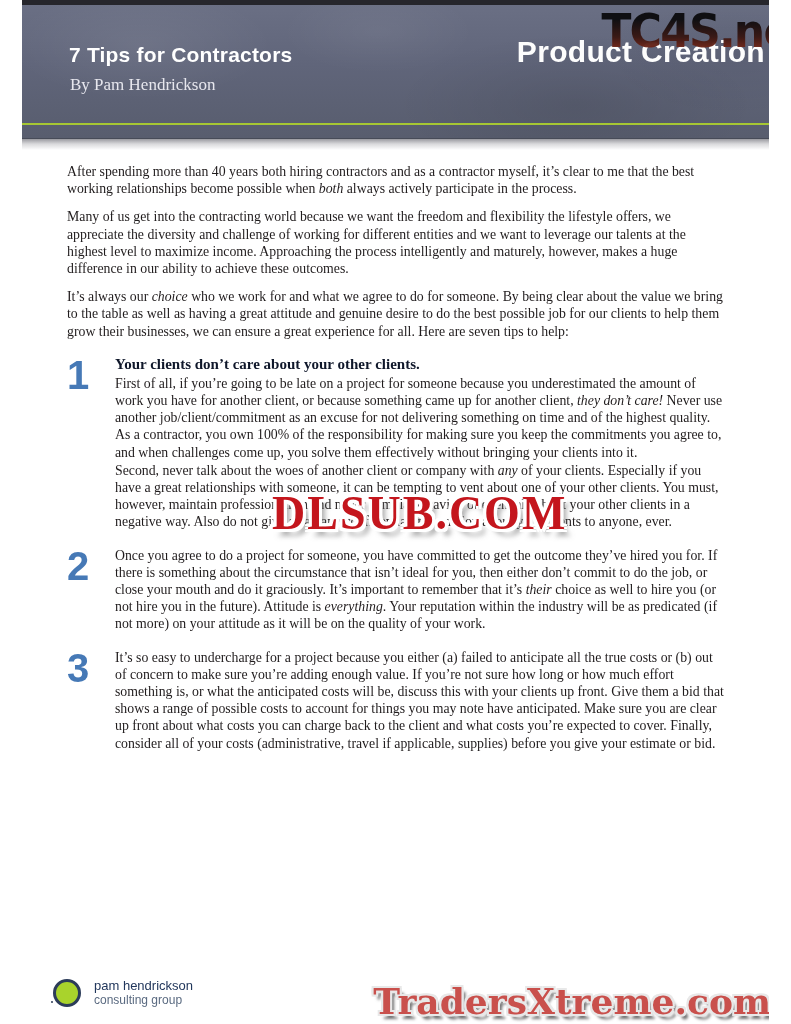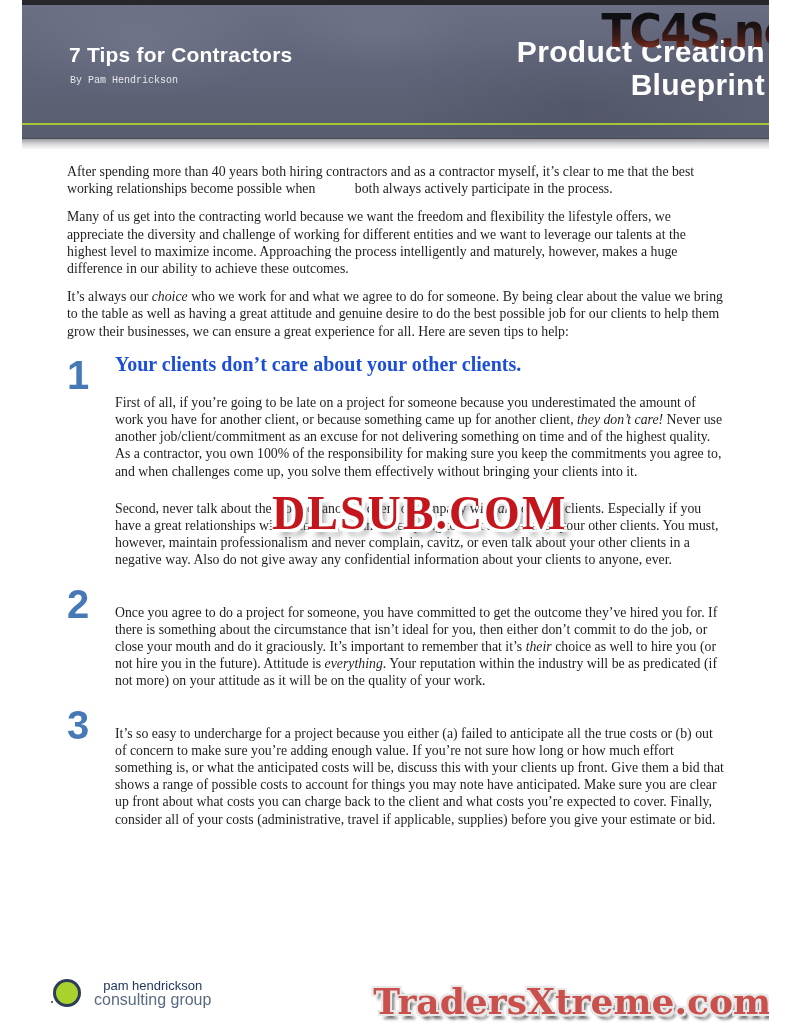--- a/index.html
+++ b/index.html
@@ -17,21 +17,21 @@
       radial-gradient(200px 100px at 90% 35%, rgba(0,0,0,.06), transparent 65%),
       linear-gradient(180deg,#6a6f84 0%, #60657a 45%, #585d6e 100%);
   }
   .header-lime-line { position:absolute; left:0; bottom:13px; width:100%; height:2px; background:#a6c733; }
   .header-shadow { width:791px; height:12px; border-top:1px solid #474b58;
     background:linear-gradient(180deg,#9a9aa0 0%, #d9d9db 45%, #ffffff 100%); }
 
   .header-title { position:absolute; left:47px; top:38px; color:#ffffff;
     font-family:"Liberation Sans", sans-serif; font-size:21px; font-weight:bold; letter-spacing:.2px; }
   .header-byline { position:absolute; left:48px; top:70px; color:#e7e7ee;
-    font-family:Liberation Mono, monospace; font-size:10px; }
+    font-family:Liberation Serif, serif; font-size:17px; }
 
   .header-brand { position:absolute; right:48px; top:30px; text-align:right; color:#fdfdfd;
     font-family:"Liberation Sans", sans-serif; font-size:30px; font-weight:bold; line-height:33px; letter-spacing:.3px; }
 
   .tc4s {
     position:absolute; top:-2px; right:2px; z-index:6;
     font-family:"DejaVu Sans", sans-serif; font-weight:800; font-size:47px; letter-spacing:-2px;
     transform:scaleX(.94); transform-origin:right top;
     background:linear-gradient(180deg,#0c0c0e 30%, #3a1712 62%, #7c2a1b 85%, #8f3423 100%);
     -webkit-background-clip:text; background-clip:text; color:transparent;
@@ -42,22 +42,22 @@
   .content { padding:13px 45px 0 45px; color:#201c1d; }
   .content p { font-size:13.8px; line-height:17.2px; }
   p.intro { margin:0 0 11px 0; }
   p.intro-last { margin-bottom:6px; }
 
   .tip { display:flex; margin-top:15px; }
   .tip-number { width:48px; flex:0 0 48px;
     font-family:"Liberation Sans", sans-serif; font-weight:bold; font-size:40px; line-height:.85;
     color:#4679b6; padding-top:3px; }
   .tip-body { flex:1; }
-  .tip-heading { font-family:"Liberation Serif", serif; font-weight:bold; font-size:20px; line-height:19px; color:#1d4ed8; }
-  .tip-body p { margin-top:20px; }
+  .tip-heading { font-family:"Liberation Serif", serif; font-weight:bold; font-size:15px; line-height:19px; color:#0f172a; }
+  .tip-body p { margin-top:1px; }
 
   
   .dlsub {
     position:absolute; left:250px; top:486px; z-index:5;
     font-family:"Liberation Serif", serif; font-weight:bold; font-size:46px; letter-spacing:2px;
     color:#c4161d; transform:scaleY(1.06);
     text-shadow:
       -3px -3px 0 #ffffff, 3px -3px 0 #ffffff, -3px 3px 0 #ffffff, 3px 3px 0 #ffffff,
       -3px 0 0 #ffffff, 3px 0 0 #ffffff, 0 -3px 0 #ffffff, 0 3px 0 #ffffff,
       6px 7px 5px rgba(110,110,110,.55);
@@ -68,50 +68,49 @@
     color:#c9504c;
     text-shadow:
       -2px -2px 0 #e8e8e8, 2px -2px 0 #e8e8e8, -2px 2px 0 #e8e8e8, 2px 2px 0 #e8e8e8,
       -2px 0 0 #e8e8e8, 2px 0 0 #e8e8e8, 0 -2px 0 #e8e8e8, 0 2px 0 #e8e8e8,
       4px 5px 3px rgba(80,80,80,.8);
   }
   .copyright-symbol { position:absolute; left:477px; bottom:18px; z-index:1;
     font-family:"Liberation Sans", sans-serif; font-size:13px; color:#8a8a8a; }
 
   
-  .footer-logo { position:absolute; left:28px; bottom:14px; display:flex; align-items:center;text-align:center; }
+  .footer-logo { position:absolute; left:28px; bottom:14px; display:flex; align-items:center; }
   .logo-splat { position:relative; width:34px; height:34px; margin-right:10px; }
   .logo-circle { position:absolute; left:3px; top:3px; width:28px; height:28px; border-radius:50%;
     background:#a9d32c; border:3px solid #2c3c59;
     box-shadow: 18px -6px 0 -14px #2c3c59, -15px 9px 0 -13px #2c3c59,
                 11px 16px 0 -14px #2c3c59, -13px -11px 0 -14px #2c3c59,
                 16px 8px 0 -14px #2c3c59; }
   .logo-text { font-family:"Liberation Sans", sans-serif; line-height:14px; }
   .logo-line1 { font-size:13px; color:#22375c; }
-  .logo-line2 { font-size:16px; color:#5a6a80; }
+  .logo-line2 { font-size:12px; color:#5a6a80; }
 </style>
 </head>
 <body>
 
 <div class="page">
 
   <div class="header">
     <div class="header-title">7 Tips for Contractors</div>
     <div class="header-byline">By Pam Hendrickson</div>
     <div class="header-brand">
       <div>Product Creation</div>
-      <div>Blueprint</div>
     </div>
     <div class="tc4s">TC4S.net</div>
     <div class="header-lime-line"></div>
   </div>
   <div class="header-shadow"></div>
 
   <div class="content">
-    <p class="intro"><span>After spending more than 40 years both hiring contractors and as a contractor myself, it’s clear to me that the best working relationships become possible when </span><span style=" margin-left: 36px;">both</span><span> always actively participate in the process.</span></p>
+    <p class="intro"><span>After spending more than 40 years both hiring contractors and as a contractor myself, it’s clear to me that the best working relationships become possible when </span><span style="font-style: italic;">both</span><span> always actively participate in the process.</span></p>
     <p class="intro"><span>Many of us get into the contracting world because we want the freedom and flexibility the lifestyle offers, we appreciate the diversity and challenge of working for different entities and we want to leverage our talents at the highest level to maximize income. Approaching the process intelligently and maturely, however, makes a huge difference in our ability to achieve these outcomes.</span></p>
     <p class="intro intro-last"><span>It’s always our </span><span style="font-style: italic;">choice</span><span> who we work for and what we agree to do for someone.  By being clear about the value we bring to the table as well as having a great attitude and genuine desire to do the best possible job for our clients to help them grow their businesses, we can ensure a great experience for all.  Here are seven tips to help:</span></p>
 
     <div class="tip">
       <div class="tip-number">1</div>
       <div class="tip-body">
         <div class="tip-heading"><span>Your clients don’t care about your other clients.</span></div>
         <p><span>First of all, if you’re going to be late on a project for someone because you underestimated the amount of work you have for another client, or because something came up for another client, </span><span style="font-style: italic;">they don’t care!</span><span>  Never use another job/client/commitment as an excuse for not delivering something on time and of the highest quality.  As a contractor, you own 100% of the responsibility for making sure you keep the commitments you agree to, and when challenges come up, you solve them effectively without bringing your clients into it.</span></p>
         <p><span>Second, never talk about the woes of another client or company with </span><span style="font-style: italic;">any</span><span> of your clients.  Especially if you have a great relationships with someone, it can be tempting to vent about one of your other clients.  You must, however, maintain professionalism and never complain, cavitz, or even talk about your other clients in a negative way.  Also do not give away any confidential information about your clients to anyone, ever.</span></p>
       </div>

